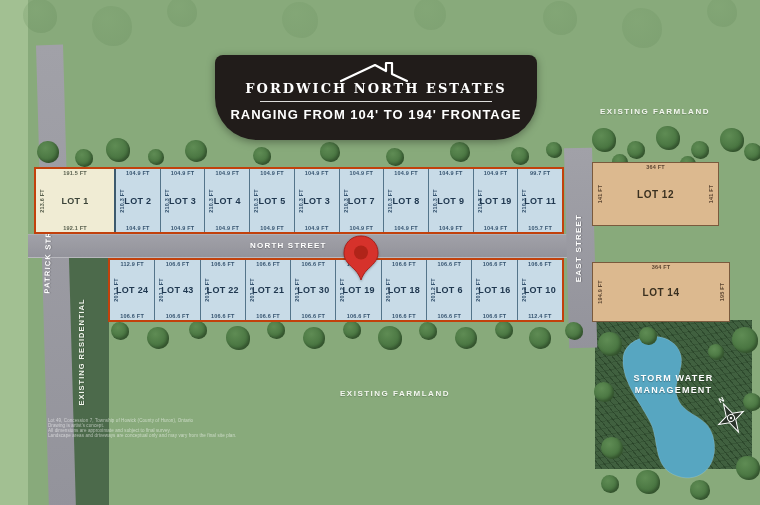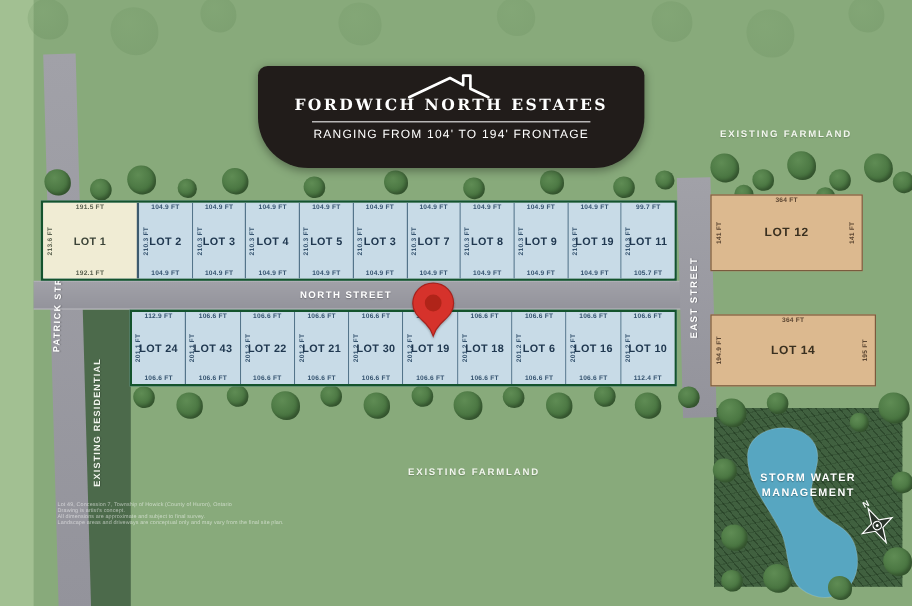--- a/index.html
+++ b/index.html
@@ -22,51 +22,51 @@
   .lbl-patrick{left:48px;top:252px;transform:translate(-50%,-50%) rotate(-88.5deg);font-size:7.5px;}
   
   .banner{
     position:absolute;left:215px;top:55px;width:322px;height:85px;z-index:7;
     background:#211c1a;border-radius:8px 8px 42px 42px;
     display:flex;flex-direction:column;align-items:center;justify-content:flex-start;
     box-shadow:0 2px 8px rgba(0,0,0,.35);padding-top:4px;
   }
   .banner-title{color:#fff;font-family:"DejaVu Serif",serif;font-size:13px;font-weight:bold;letter-spacing:2px;white-space:nowrap;margin-top:-2px;}
   .banner-divider{width:232px;height:1px;background:rgba(255,255,255,.85);margin:5px 0 5px;}
-  .banner-sub{color:#fff;font-size:10px;font-weight:normal;letter-spacing:1px;white-space:nowrap;}
+  .banner-sub{color:#fff;font-size:13px;font-weight:bold;letter-spacing:1px;white-space:nowrap;}
   
   .area-label{position:absolute;color:#f2f6ee;font-weight:bold;font-size:8px;letter-spacing:1.5px;white-space:nowrap;z-index:3;text-shadow:0 1px 1px rgba(0,0,0,.2);}
   .lbl-farm-top{left:600px;top:107px;}
   .lbl-farm-bottom{left:340px;top:389px;}
   .lbl-resid{left:81px;top:352px;transform:translate(-50%,-50%) rotate(-90deg);font-size:7.5px;letter-spacing:1px;}
   
   .residential{position:absolute;left:54px;top:258px;width:55px;height:247px;background:#4c6a4b;z-index:1;}
   
-  .lot-row{position:absolute;display:flex;background:#c8dbe7;border:2px solid #14532d;z-index:4;}
+  .lot-row{position:absolute;display:flex;background:#c8dbe7;border:2px solid #c2410c;z-index:4;}
   .row-north{left:34px;top:167px;width:530px;height:67px;}
   .row-south{left:108px;top:258px;width:456px;height:64px;}
   .lot{position:relative;flex:1 1 0;display:flex;align-items:center;justify-content:center;border-right:1px solid #54748a;background:#c8dbe7;}
   .lot:last-child{border-right:none;}
   .lot.cream{flex:0 0 80px;background:#f0ecd4;border-right:2px solid #3d5a6e;}
   .lot-name{font-size:9px;font-weight:bold;color:#203850;letter-spacing:.3px;white-space:nowrap;z-index:1;}
   .cream .lot-name{color:#3c4438;}
   .dim{position:absolute;font-size:5.5px;font-weight:bold;color:#35536f;letter-spacing:.2px;white-space:nowrap;}
   .cream .dim{color:#59604e;}
   .dim-top{top:1px;left:0;width:100%;text-align:center;}
   .dim-bottom{bottom:1px;left:0;width:100%;text-align:center;}
   .dim-side{left:6px;top:50%;transform:translate(-50%,-50%) rotate(-90deg);}
   
   .east-col{position:absolute;left:592px;top:162px;width:140px;height:160px;z-index:4;}
   .elot{position:absolute;left:0;background:#dcb98f;border:1.5px solid #7a5a3d;display:flex;align-items:center;justify-content:center;}
   .elot .lot-name{color:#3a3020;font-size:10px;letter-spacing:.5px;}
   .elot .dim{color:#5c4632;}
   .dim-left{left:7px;top:50%;transform:translate(-50%,-50%) rotate(-90deg);}
   .dim-right{right:7px;left:auto;top:50%;transform:translate(50%,-50%) rotate(-90deg);}
   
-  .storm{position:absolute;left:595px;top:340px;width:157px;height:149px;z-index:1;
+  .storm{position:absolute;left:595px;top:320px;width:157px;height:149px;z-index:1;
     background-color:#40603f;
     background-image:repeating-linear-gradient(50deg,rgba(15,35,15,.35) 0 1px,transparent 1px 5px),
                      repeating-linear-gradient(-12deg,rgba(15,35,15,.18) 0 1px,transparent 1px 7px);}
   .pond{position:absolute;left:0;top:0;z-index:2;}
   .sw-label{position:absolute;left:0;top:52px;width:100%;text-align:center;color:#fff;font-weight:bold;font-size:9px;letter-spacing:1.2px;line-height:12px;z-index:4;text-shadow:0 1px 1px rgba(0,0,0,.3);}
   .compass{position:absolute;left:118px;top:72px;z-index:4;}
   
   .tree{position:absolute;border-radius:48% 52% 46% 54%;z-index:3;
     background:radial-gradient(circle at 38% 32%,#5f8c54,#497541 60%,#3c6234);
     box-shadow:inset -2px -2px 3px rgba(0,0,0,.25);}

